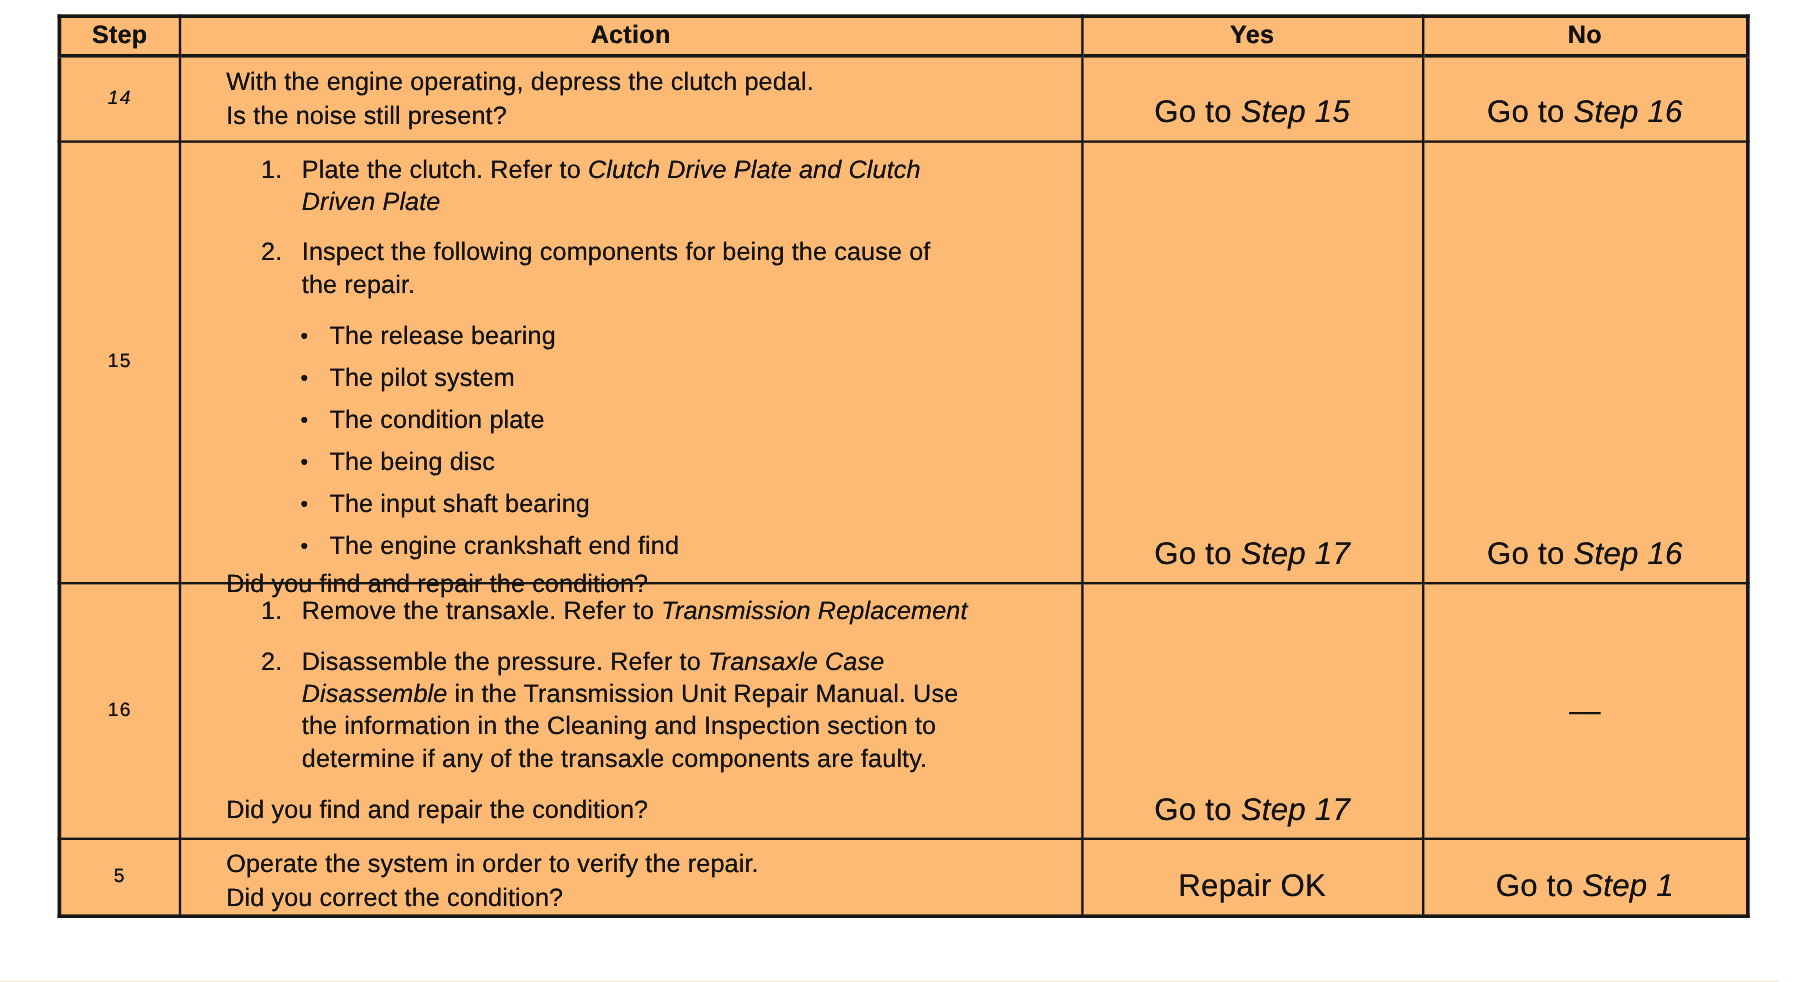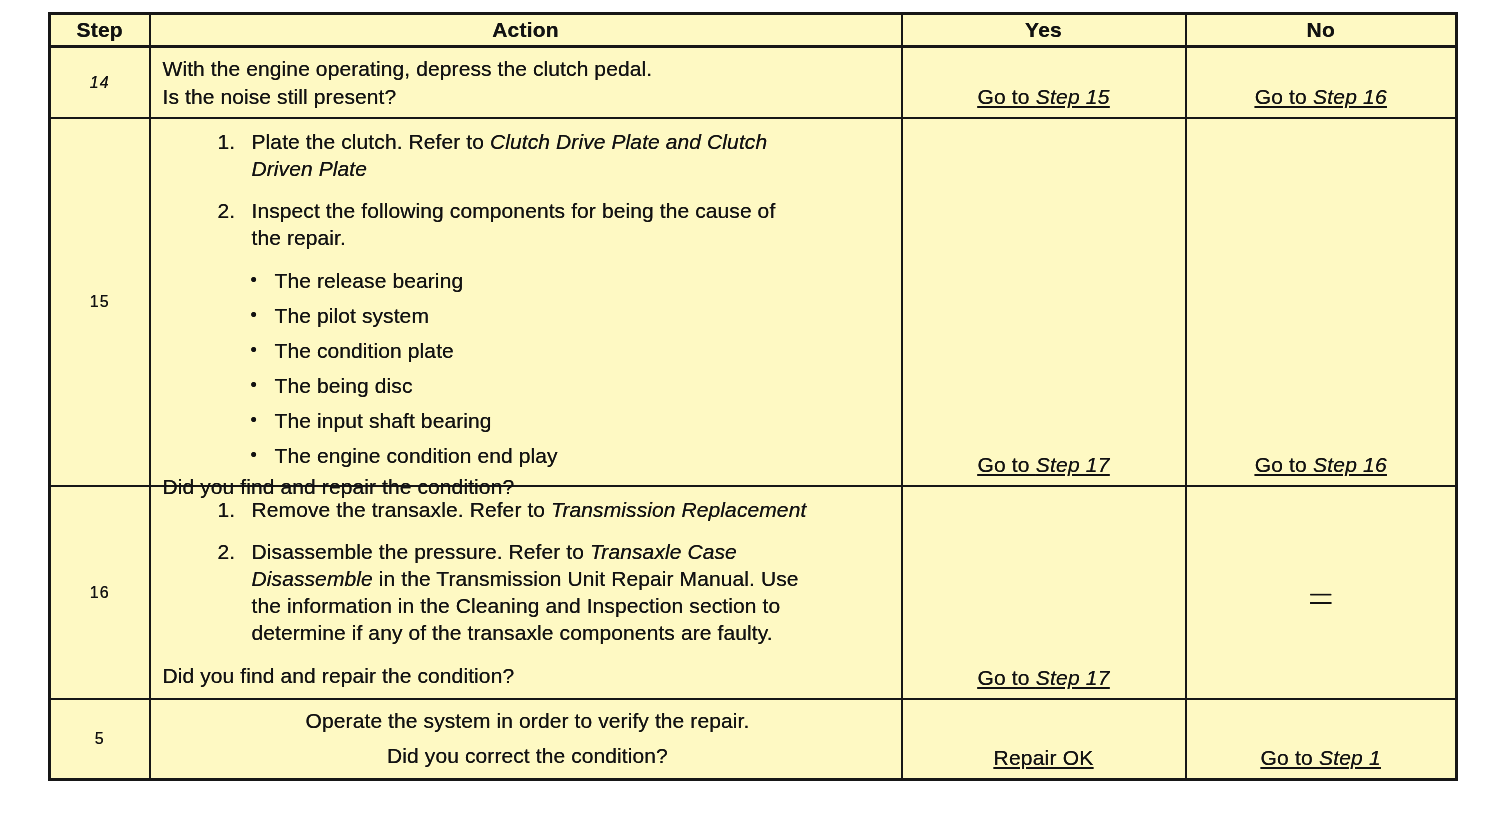--- a/index.html
+++ b/index.html
@@ -9,21 +9,21 @@
     color:#121212;
     font-family:"Liberation Sans","DejaVu Sans",sans-serif;
     -webkit-font-smoothing:antialiased;
   }
   .page{padding:12px 0 0 48px;}
 
   table.diag{
     border-collapse:collapse;
     table-layout:fixed;
     border:3px solid #171717;
-    background:#fef9c3;
+    background:#fdba74;
   }
   col.c-step{width:100px;}
   col.c-action{width:752px;}
   col.c-yes{width:284px;}
   col.c-no{width:271px;}
 
   th,td{border:2px solid #171717;padding:0;}
   thead th{
     height:30px;
     font-size:21px;
@@ -45,38 +45,37 @@
     box-sizing:border-box;
     display:flex;
     flex-direction:column;
     padding:6px 8px 8px 12px;
     font-size:21px;
     letter-spacing:.1px;
   }
   .r14 .flow{height:69px;}
   .r15 .flow{height:366px;}
   .r16 .flow{height:211px;}
-  .r17 .flow{height:78px;align-items:center;}
-
-  .line{line-height:29px;}
+  .r17 .flow{height:62px;}
+
+  .line{line-height:29px;margin-left:26px;}
   .question{margin-top:auto;line-height:28px;}
 
   .num-item{display:flex;margin:3px 0 12px 55px;line-height:27px;}
   .num{width:34px;flex:none;}
   .num-text{flex:1;}
 
   .bullet-item{display:flex;margin:4px 0;margin-left:88px;line-height:27px;}
   .bullet{width:24px;flex:none;font-size:18px;}
 
   td.choice-cell{
     vertical-align:bottom;
     text-align:center;
-    font-size:21px;
+    font-size:26px;
     letter-spacing:.2px;
-    text-decoration:underline;
   }
   .choice{padding-bottom:8px;}
   td.choice-cell.middle{vertical-align:middle;}
   td.choice-cell.middle .choice{padding-bottom:0;}
 
   .em{font-style:italic;}
 
   
   .diag{text-shadow:0 0 .35px #1a1a1a;}
 </style>
@@ -146,21 +145,21 @@
               <div class="bullet-item">
                 <span class="bullet">•</span>
                 <span><span>The being disc</span></span>
               </div>
               <div class="bullet-item">
                 <span class="bullet">•</span>
                 <span><span>The input shaft bearing</span></span>
               </div>
               <div class="bullet-item">
                 <span class="bullet">•</span>
-                <span><span>The engine condition end play</span></span>
+                <span><span>The engine crankshaft end find</span></span>
               </div>
               <div class="line question"><span>Did you find and repair the condition?</span></div>
             </div>
         </td>
         <td class="choice-cell">
           <div class="choice"><span>Go to </span><span class="em">Step 17</span></div>
         </td>
         <td class="choice-cell">
           <div class="choice"><span>Go to </span><span class="em">Step 16</span></div>
         </td>

